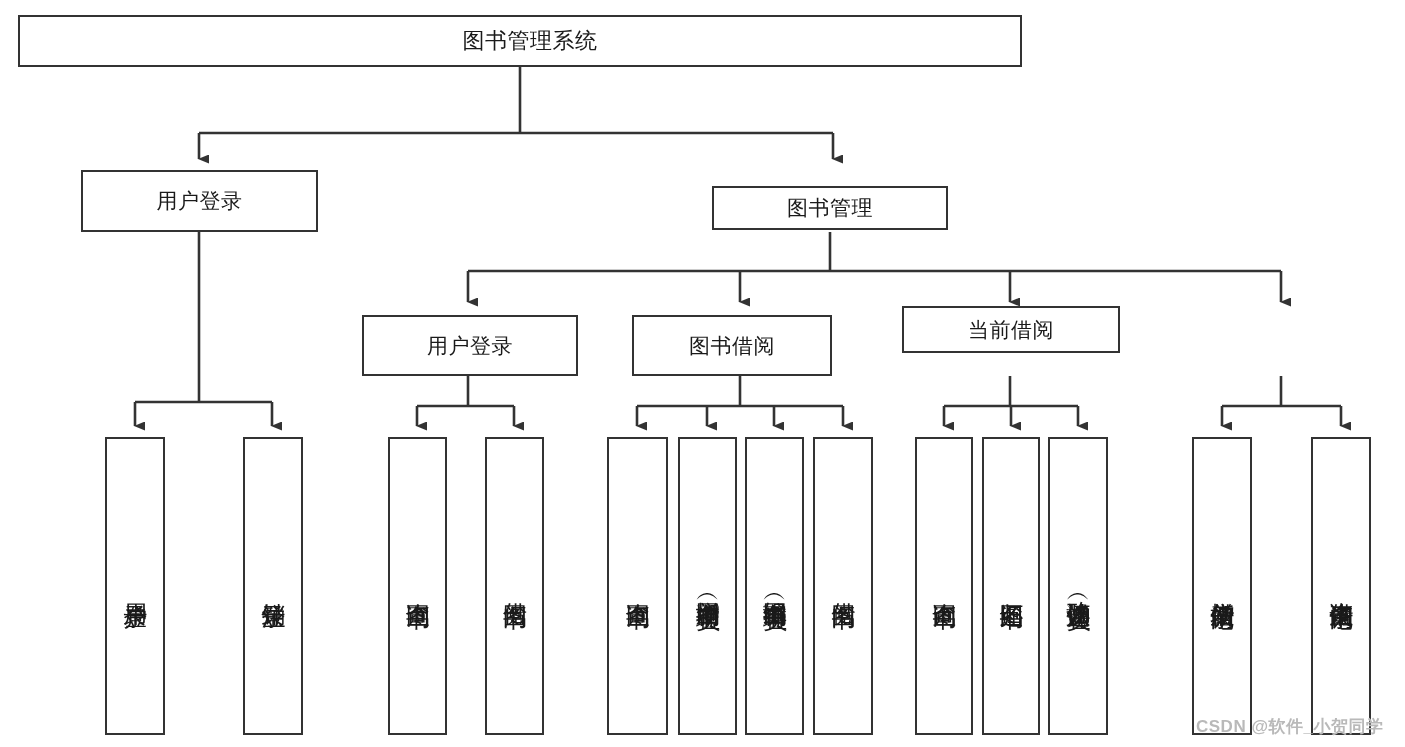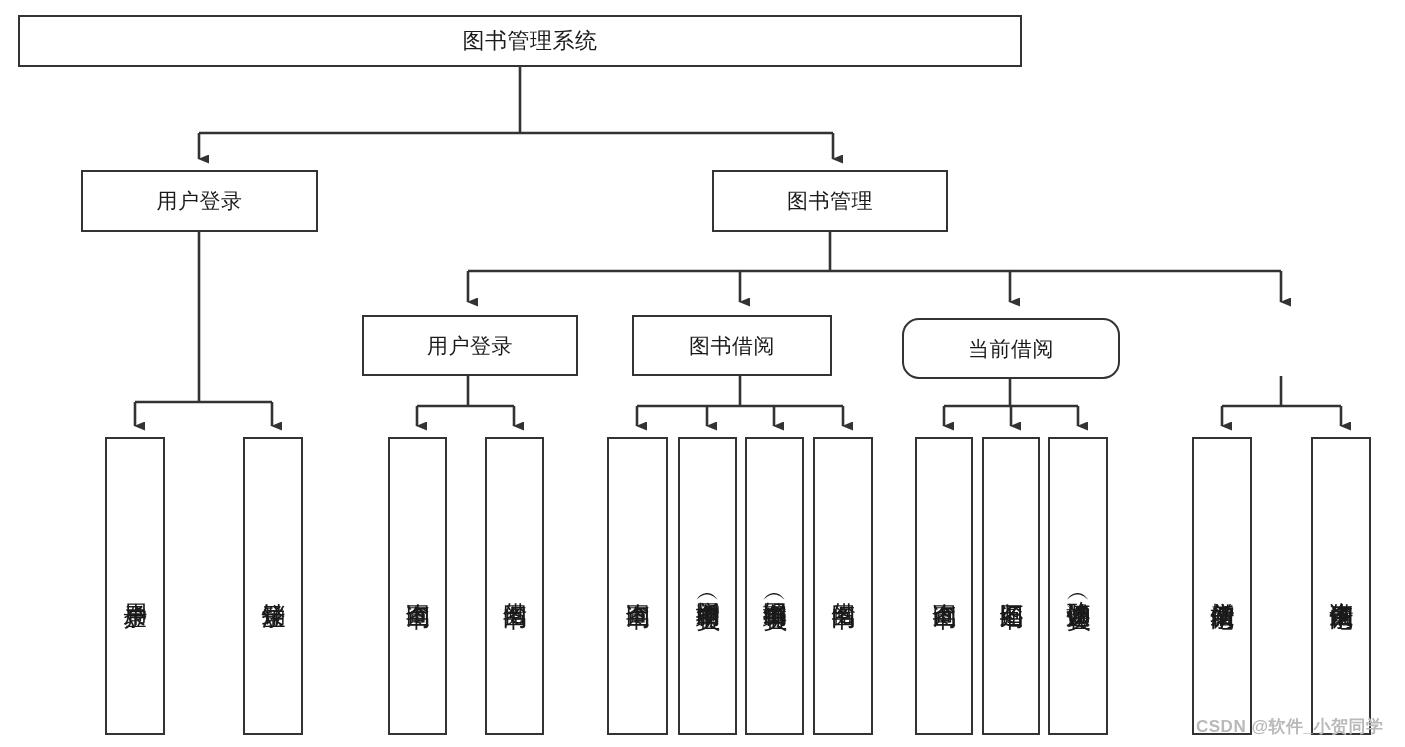--- a/index.html
+++ b/index.html
@@ -124,31 +124,31 @@
     </g>
   </svg>
 
   <div class="node horizontal root" style="left:18px; top:15px; width:1004px; height:52px;padding-left:20px;">
     <span class="node-label">图书管理系统</span>
   </div>
 
   <div class="node horizontal" style="left:81px; top:170px; width:237px; height:62px;">
     <span class="node-label">用户登录</span>
   </div>
-  <div class="node horizontal" style="left:712px; top:170px; width:236px; height:62px;">
+  <div class="node horizontal" style="left:712px; top:186px; width:236px; height:44px;">
     <span class="node-label">图书管理</span>
   </div>
 
   <div class="node horizontal" style="left:362px; top:315px; width:216px; height:61px;">
     <span class="node-label">用户登录</span>
   </div>
   <div class="node horizontal" style="left:632px; top:315px; width:200px; height:61px;">
     <span class="node-label">图书借阅</span>
   </div>
-  <div class="node horizontal" style="left:902px; top:318px; width:218px; height:61px;border-radius:17px;">
+  <div class="node horizontal" style="left:902px; top:306px; width:218px; height:47px;">
     <span class="node-label">当前借阅</span>
   </div>
 
   <div class="node vertical" style="left:105px; top:437px; width:60px; height:298px;">
     <span class="node-label">用户登录</span>
   </div>
   <div class="node vertical" style="left:243px; top:437px; width:60px; height:298px;">
     <span class="node-label">注销登录</span>
   </div>
 

